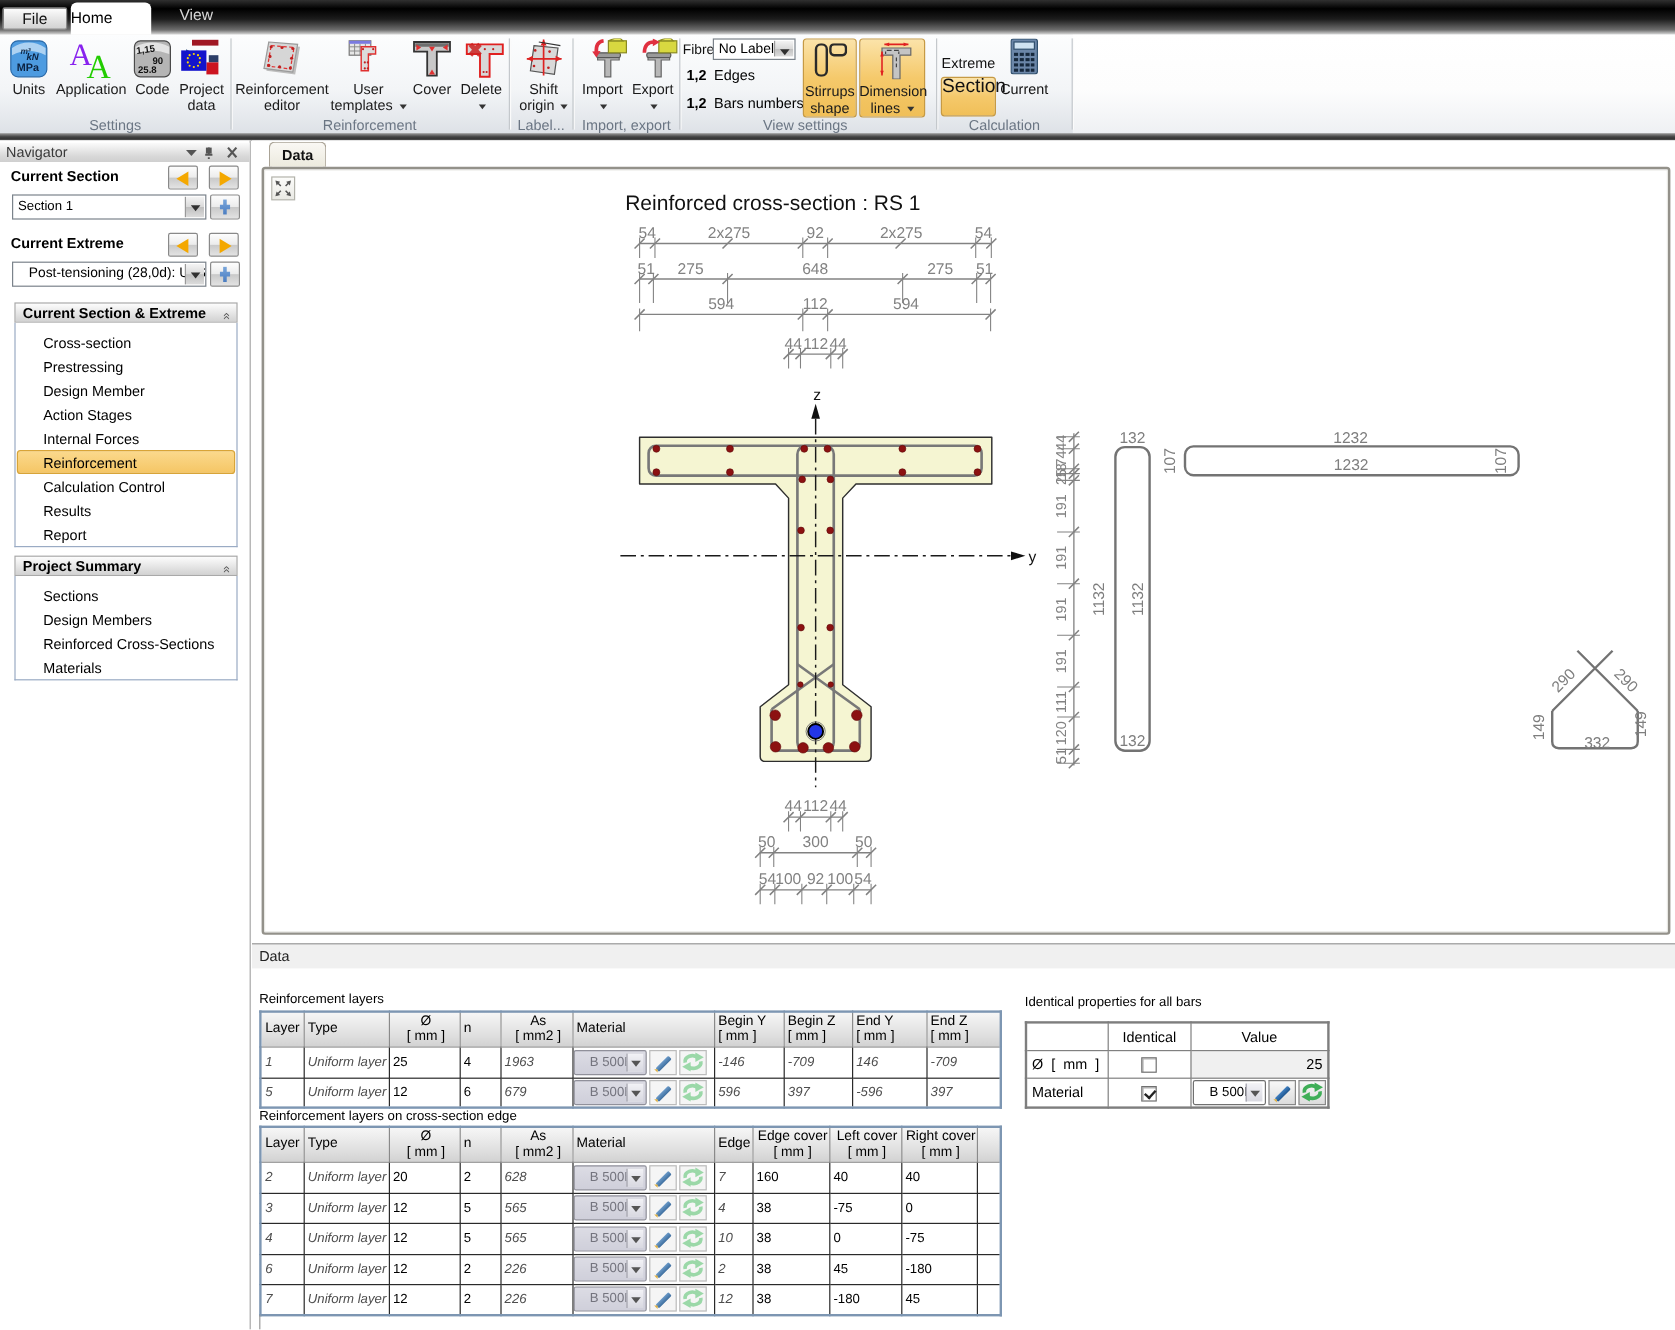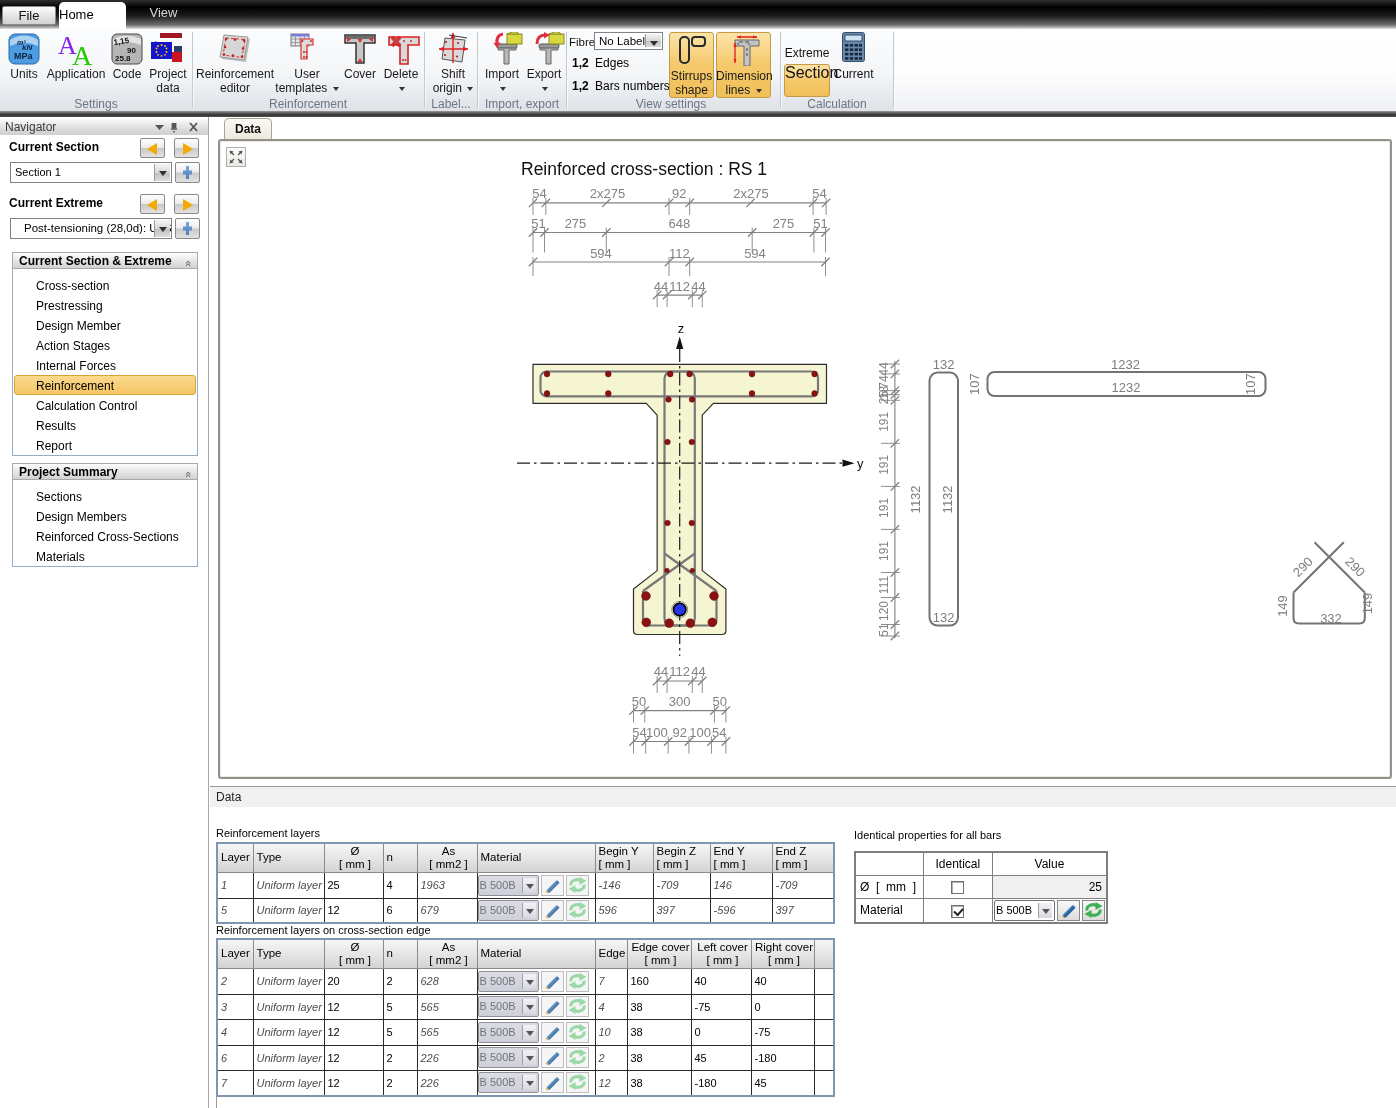--- a/index.html
+++ b/index.html
@@ -77,21 +77,21 @@
   border-top:1px solid #9a9a9a; font-size:12px; color:#222; padding:3px 0 0 6px; }
 .dlabel { position:absolute; font-size:11px; color:#000; }
 table.grid { position:absolute; border-collapse:collapse; table-layout:fixed; border:2px solid #7d96b2; }
 table.grid td, table.grid th { border:1px solid #2a2a2a; font-size:11px; font-weight:normal;
   padding:0 0 0 3px; text-align:left; vertical-align:middle; overflow:hidden; white-space:nowrap; }
 table.grid th { background:linear-gradient(180deg,#f6f6f6,#dedede 70%,#d2d2d2);
   border:1px solid #8a8a8a; line-height:13px; font-size:11.5px; }
 .ital { font-style:italic; color:#4d4d4d; }
 .matcell { display:flex; align-items:center; height:100%; }
 .mcombo { width:61px; height:21px; background:linear-gradient(180deg,#dcdce4,#cfcfda); border:1px solid #90909a;
-  border-radius:2px; color:#74747e; font-size:11px; line-height:19px; padding-left:1px; position:relative; }
+  border-radius:2px; color:#74747e; font-size:11px; line-height:19px; padding-left:13px; position:relative; }
 .mcombo i { position:absolute; right:2px; top:2px; width:14px; height:15px; font-style:normal;
   background:linear-gradient(180deg,#f2f2f6,#d8d8e0); border-left:1px solid #a0a0aa; }
 .mcombo i:after { content:""; position:absolute; left:3px; top:6px; border-left:4px solid transparent;
   border-right:4px solid transparent; border-top:5px solid #555; }
 .sqbtn { width:23px; height:21px; border:1px solid #bbb; background:#f5f5f5; margin-left:2px; position:relative; }
 #identtbl { border-collapse:collapse; position:absolute; }
 #identtbl td { border:1px solid #808080; font-size:12px; padding:4px 4px; }
 .cb { display:inline-block; width:13px; height:13px; background:#fff; border:1px solid #707070;
   box-shadow:inset 1px 1px 0 #b0b0b0; position:relative; vertical-align:middle; }
 .cbc:after { content:""; position:absolute; left:2px; top:2px; width:7px; height:4px;

